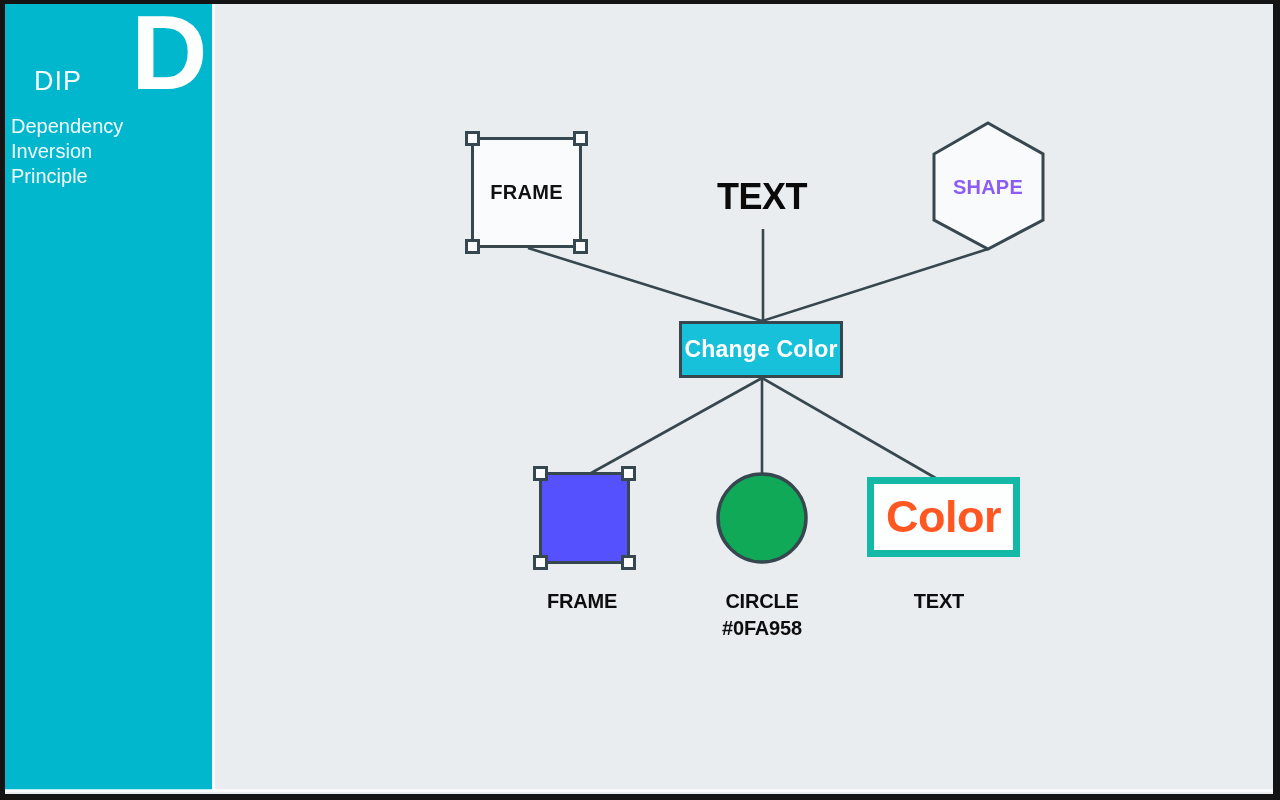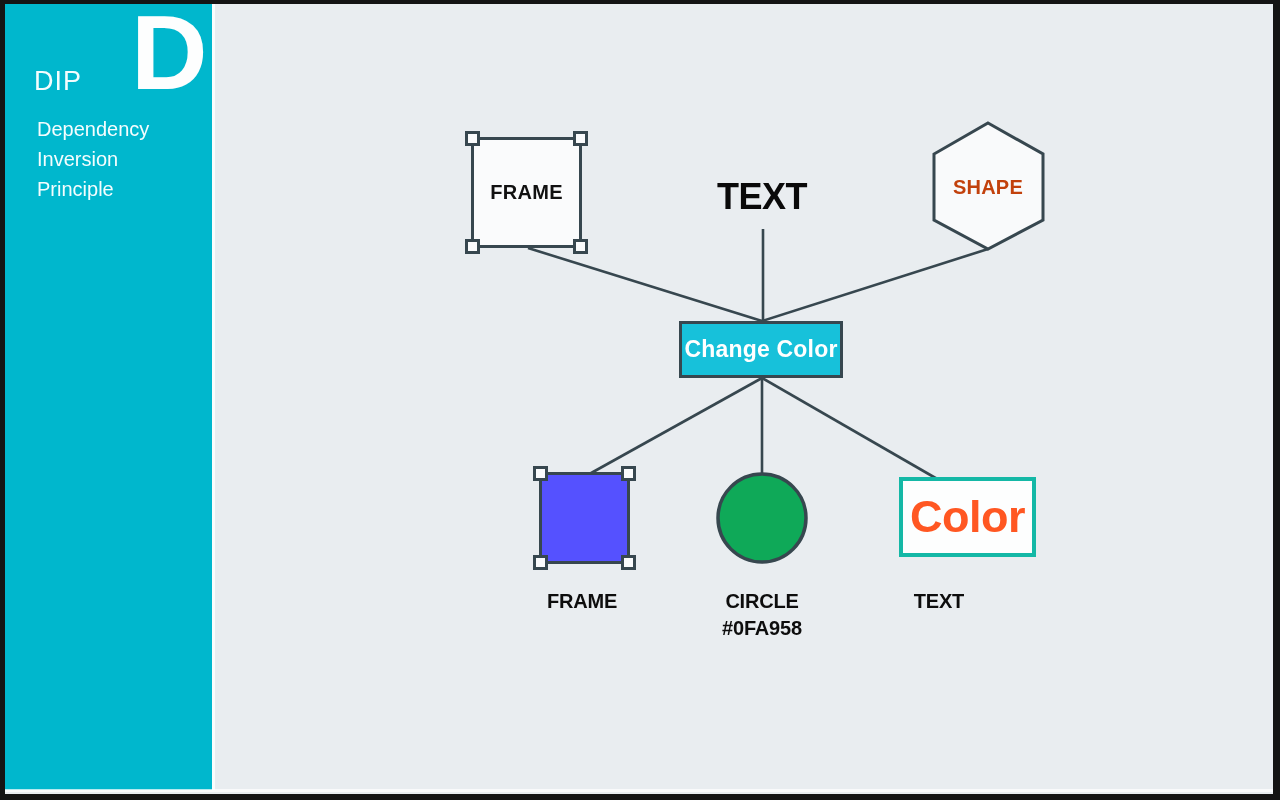--- a/index.html
+++ b/index.html
@@ -30,22 +30,22 @@
   .sidebar-letter {
     position: absolute; left: 126px; top: -5px;
     font-size: 106px; font-weight: bold; line-height: 1;
     color: #FDFEFE; letter-spacing: -2px;
   }
   .sidebar-acronym {
     position: absolute; left: 15px; top: 62px;
     font-size: 27px; font-weight: 400; color: #F4FDFE; letter-spacing: 1px; margin-left: 14px;
   }
   .sidebar-title {
-    position: absolute; left: 32px; top: 110px; width: 140px;
-    font-size: 20px; font-weight: 400; color: #F4FDFE; line-height: 30px;
+    position: absolute; left: 6px; top: 110px; width: 140px;
+    font-size: 20px; font-weight: 400; color: #F4FDFE; line-height: 25px;
   }
 
   
   .wires { position: absolute; left: 0; top: 0; z-index: 1; }
 
   .node { position: absolute; z-index: 2; display: flex; align-items: center; justify-content: center; }
 
   .frame-box {
     left: 471px; top: 137px; width: 111px; height: 111px;
     background: #FAFBFC; border: 3px solid #37474F;
@@ -62,39 +62,39 @@
   .handle.br { right: -9px; bottom: -9px; }
 
   .text-node {
     left: 762px; top: 197px; transform: translate(-50%, -50%);
     font-size: 36px; font-weight: bold; color: #0a0a0a; letter-spacing: -0.5px;
     z-index: 2; position: absolute;
   }
 
   .shape-label {
     position: absolute; left: 988px; top: 187px; transform: translate(-50%, -50%);
-    font-size: 20px; font-weight: bold; color: #c2410c; z-index: 2; letter-spacing: 0.2px;
+    font-size: 20px; font-weight: bold; color: #8b5cf6; z-index: 2; letter-spacing: 0.2px;
   }
 
   .change-color-button {
     left: 679px; top: 321px; width: 164px; height: 57px;
     border: 3px solid #37474F; cursor: pointer;
   }
   .change-color-button .btn-label {
     color: #FFFFFF; font-size: 23px; font-weight: bold; letter-spacing: 0.2px; text-align: right;
   }
 
   .result-square {
     left: 539px; top: 472px; width: 91px; height: 92px;
     border: 3px solid #37474F;
   }
 
   .color-text-box {
-    left: 867px; top: 477px; width: 137px; height: 80px;
-    background: #FDFEFE; border: 4px solid #14b8a6; margin-left: 32px;
+    left: 867px; top: 477px; width: 153px; height: 80px;
+    background: #FDFEFE; border: 7px solid #14b8a6;
   }
   .color-text-box .color-word { font-size: 45px; font-weight: bold; letter-spacing: -0.5px; }
 
   .caption {
     position: absolute; top: 588px; width: 220px; transform: translateX(-50%);
     text-align: center; font-size: 20px; font-weight: bold; color: #0d0d0d;
     line-height: 27px; letter-spacing: -0.2px; z-index: 2;
   }
   .caption-frame  { left: 582px; }
   .caption-circle { left: 762px; }

